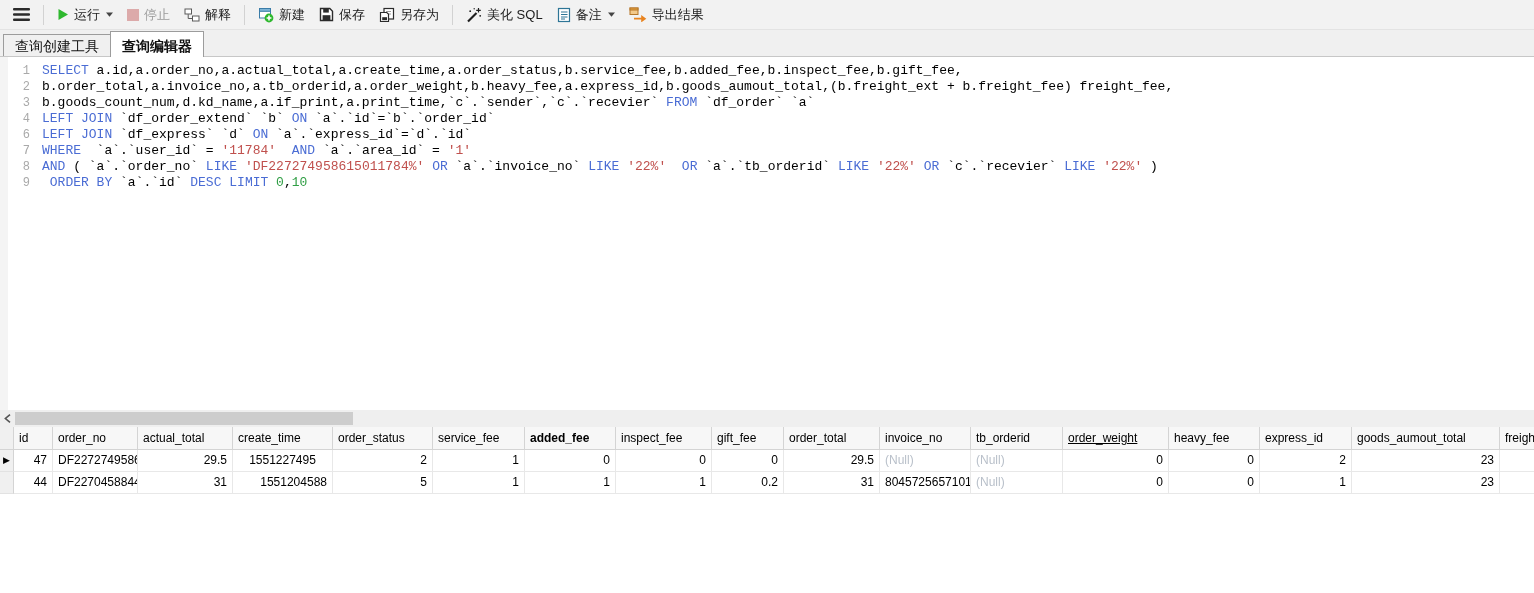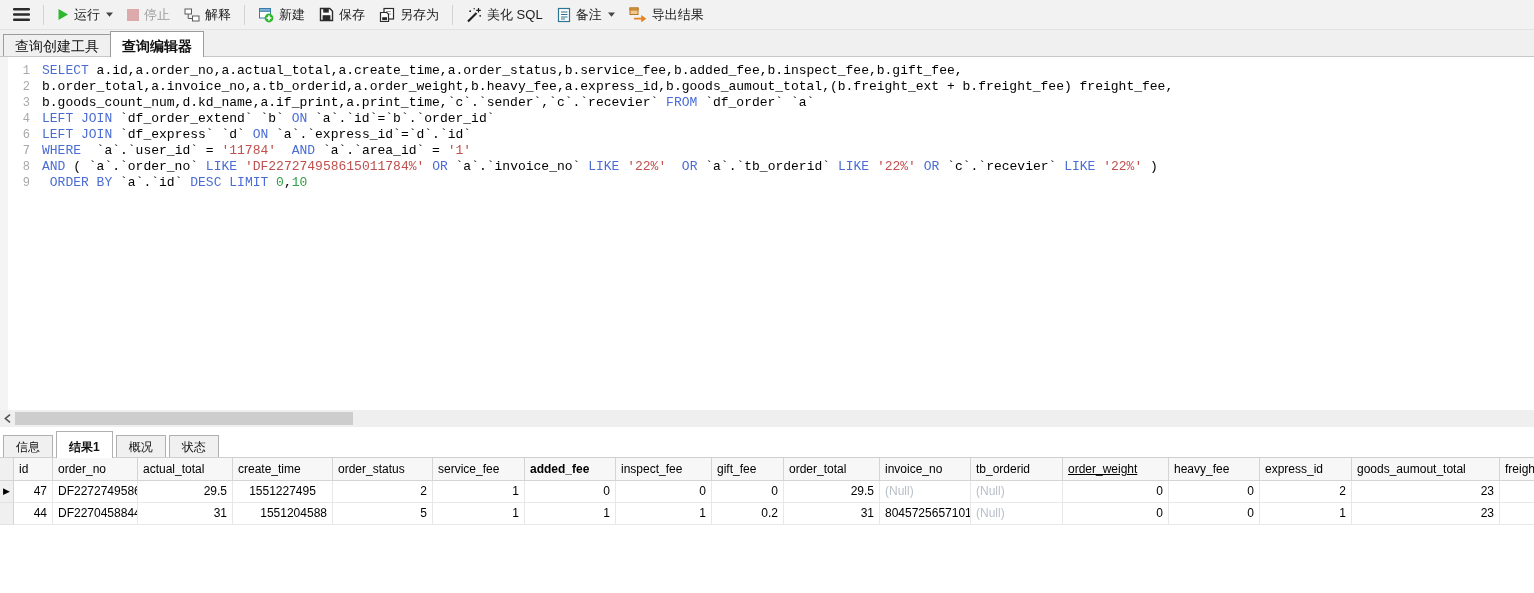--- a/index.html
+++ b/index.html
@@ -223,26 +223,20 @@
       </div>
   </div>
   <div class="hscroll">
     <div class="hs-arrow">
       <svg width="7" height="9" viewBox="0 0 7 9">
           <path d="M6 0.7 L1.4 4.5 L6 8.3" fill="none" stroke="#555" stroke-width="1.6"></path>
         </svg>
     </div>
     <div class="hs-thumb"></div>
   </div>
-  <div class="res-tabbar">
-      <div class="res-tab">信息</div>
-      <div class="res-tab active">结果1</div>
-      <div class="res-tab">概况</div>
-      <div class="res-tab">状态</div>
-    </div>
   <div class="grid">
     <div class="grid-header">
         <div class="hcell gutter" style="width: 14px; flex: 0 0 14px;"></div>
         <div class="hcell" style="width: 39px; flex: 0 0 39px;">id</div>
         <div class="hcell" style="width: 85px; flex: 0 0 85px;">order_no</div>
         <div class="hcell" style="width: 95px; flex: 0 0 95px;">actual_total</div>
         <div class="hcell" style="width: 100px; flex: 0 0 100px;">create_time</div>
         <div class="hcell" style="width: 100px; flex: 0 0 100px;">order_status</div>
         <div class="hcell" style="width: 92px; flex: 0 0 92px;">service_fee</div>
         <div class="hcell" style="width: 91px; flex: 0 0 91px; font-weight: bold;">added_fee</div>

